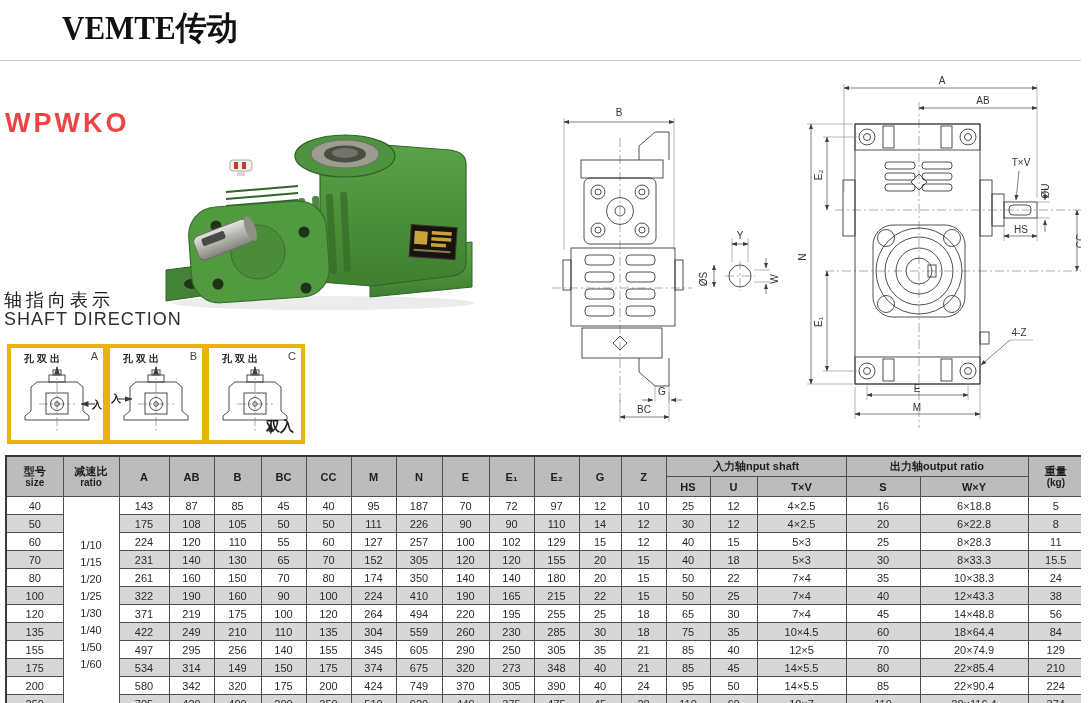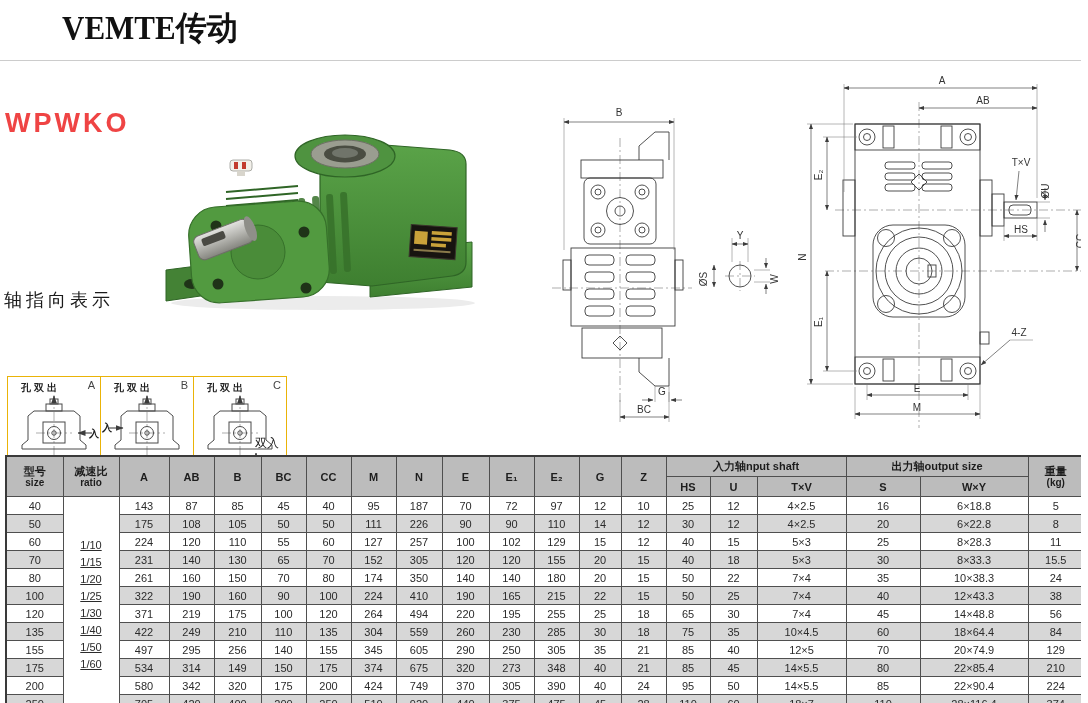--- a/index.html
+++ b/index.html
@@ -30,43 +30,43 @@
   .cl path, .cl2 path { stroke:#8a8a8a; stroke-width:0.7; fill:none; stroke-dasharray:9 3 2 3; }
   .ol rect, .ol circle, .ol path { stroke:#3c3c3c; stroke-width:0.9; fill:none; }
   .ol2 rect, .ol2 circle, .ol2 path { stroke:#4a4a4a; stroke-width:1; fill:none; }
   .dm path { stroke:#4a4a4a; stroke-width:0.7; fill:none; }
   .xl path { stroke:#7a7a7a; stroke-width:0.55; fill:none; }
   .tx text { font-family:"Liberation Sans", sans-serif; font-size:10px; fill:#333; text-anchor:middle; }
   .arr { stroke:#333; stroke-width:1; fill:none; }
 
   
   .diagrams { position:absolute; left:8px; top:344px; display:flex; }
-  .diagram { position:relative; width:92px; height:92px; border:1px solid #eab308; margin-left:-1px; background:#fff;margin-top:32px; }
+  .diagram { position:relative; width:92px; height:92px; border:4px solid #eab308; margin-left:-1px; background:#fff; }
   .diagram .letter { position:absolute; top:2px; right:5px; font-size:11px; color:#444; }
   .diagram .dlabel { position:absolute; top:4px; left:13px; font-size:10px; letter-spacing:3px; color:#222; font-weight:bold; }
   .diagram svg { position:absolute; left:4px; top:18px; }
   .in-right  { position:absolute; right:1px; top:50px; font-size:10px; font-weight:bold; }
   .in-left   { position:absolute; left:1px;  top:44px; font-size:10px; font-weight:bold; }
-  .in-bottom { position:absolute; right:7px; bottom:17px; font-size:12px; font-weight:normal; }
+  .in-bottom { position:absolute; right:7px; bottom:4px; font-size:14px; font-weight:bold; }
 
   
   .tablewrap { position:absolute; left:5px; top:455px; }
   table.spec { border-collapse:collapse; table-layout:fixed; width:1078px; }
   table.spec th, table.spec td {
     border:1px solid #4f4f4f; text-align:center; vertical-align:middle;
     padding:0; overflow:hidden; white-space:nowrap;
   }
   table.spec { border:2px solid #3a3a3a; }
   table.spec thead th { background:#bcbcbc; font-size:11px; font-weight:bold; color:#1d1d1d; height:19px; }
   table.spec thead .two { line-height:12px; }
   table.spec thead .en { font-weight:bold; font-size:10px; }
   table.spec tbody td { height:17px; font-size:11px; color:#2b2b2b; background:#fff; }
   table.spec tbody tr.striped td { background:#d7d7d7; }
   table.spec tbody td.ratio-cell { background:#fff; font-size:11px; }
-  table.spec tbody td.ratio-cell div { height:17px; line-height:17px;text-decoration:underline; }
+  table.spec tbody td.ratio-cell div { height:17px; line-height:17px; }
 </style>
 </head>
 <body>
 
 <div class="page">
 
   <svg width="0" height="0" style="position:absolute">
     <defs>
       <marker id="mA" viewBox="0 0 8 6" markerWidth="8" markerHeight="6" refX="7.5" refY="3" orient="auto-start-reverse">
         <path d="M0,0 L8,3 L0,6 Z" fill="#3c3c3c"></path>
@@ -304,20 +304,21 @@
       <text x="252" y="117" transform="rotate(-90 252 117)">ØU</text>
       <text x="224" y="159">HS</text>
       <text x="287" y="167" transform="rotate(-90 287 167)">CC</text>
       <text x="222" y="262">4-Z</text>
       <text x="120" y="318">E</text>
       <text x="120" y="337">M</text>
     </g>
   </svg>
 
   <div class="shaft-cn">轴指向表示</div>
+  <div class="shaft-en">SHAFT DIRECTION</div>
 
   <div class="diagrams">
     <div class="diagram">
       <span class="dlabel">孔双出</span>
       <span class="letter">A</span>
       <svg width="84" height="70" viewBox="0 0 84 70">
         <g class="cl2">
             <path d="M42,0 V68"></path>
             <path d="M24,38 H60"></path>
           </g>
@@ -418,21 +419,21 @@
           <th rowspan="2">BC</th>
           <th rowspan="2">CC</th>
           <th rowspan="2">M</th>
           <th rowspan="2">N</th>
           <th rowspan="2">E</th>
           <th rowspan="2">E₁</th>
           <th rowspan="2">E₂</th>
           <th rowspan="2">G</th>
           <th rowspan="2">Z</th>
           <th colspan="3">入力轴nput shaft</th>
-          <th colspan="2">出力轴output size</th>
+          <th colspan="2">出力轴output ratio</th>
           <th rowspan="2" class="two">
             <div>重量</div>
             <div class="en">(kg)</div>
           </th>
         </tr>
         <tr>
           <th>HS</th>
           <th>U</th>
           <th>T×V</th>
           <th>S</th>

